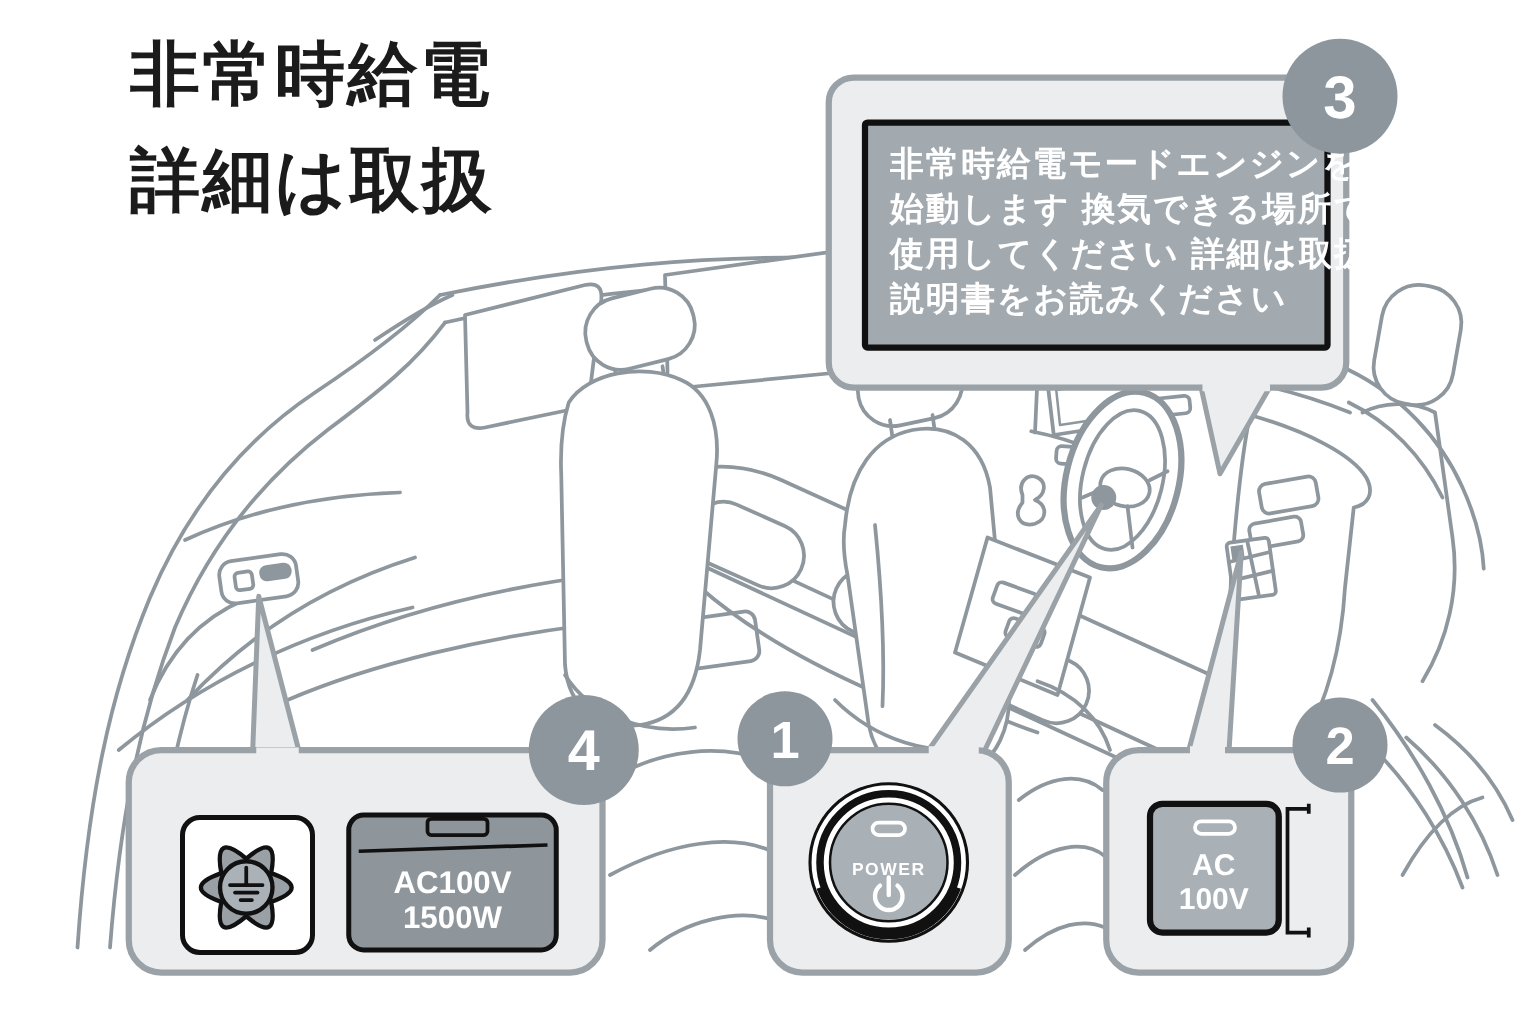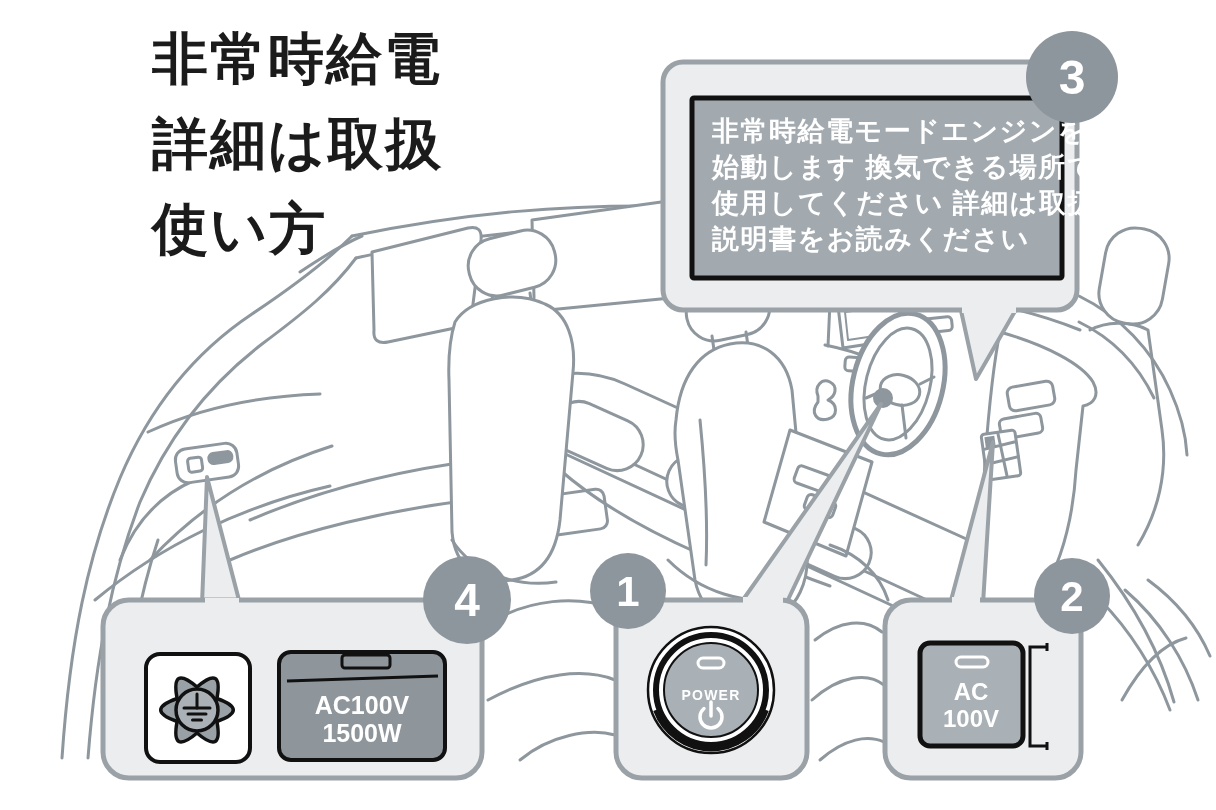--- a/index.html
+++ b/index.html
@@ -4,21 +4,21 @@
 <style>
   html,body{margin:0;padding:0;background:#fff;}
   .stage{
     position:relative;width:1216px;height:810px;background:#ffffff;
     overflow:hidden;font-family:"Liberation Sans",sans-serif;
   }
   .stage svg{position:absolute;left:0;top:0;}
   .page-title{
     position:absolute;left:104px;top:16px;
     font-size:56px;font-weight:700;color:#1b1b1b;
-    line-height:85px;letter-spacing:2px;white-space:nowrap;margin-left:48px;
+    line-height:85px;letter-spacing:2px;white-space:nowrap;
   }
   .page-title span{display:block;}
   svg text{font-family:"Liberation Sans",sans-serif;}
   .screen-line{font-size:27px;font-weight:700;fill:#ffffff;letter-spacing:1.5px;}
   .badge-num{font-weight:700;fill:#ffffff;text-anchor:middle;}
   .panel-label{font-weight:700;fill:#ffffff;text-anchor:middle;}
 </style>
 </head>
 <body>
 
@@ -233,15 +233,14 @@
       <g>
         <circle cx="1072" cy="77" r="46" fill="#8d959d"></circle>
         <text class="badge-num" x="1072" y="94" font-size="48">3</text>
       </g>
     </g>
   </svg>
 
   <div class="page-title">
     <span>非常時給電</span>
     <span>詳細は取扱</span>
-    <span>使い方</span>
   </div>
 </div>
 
 </body></html>

